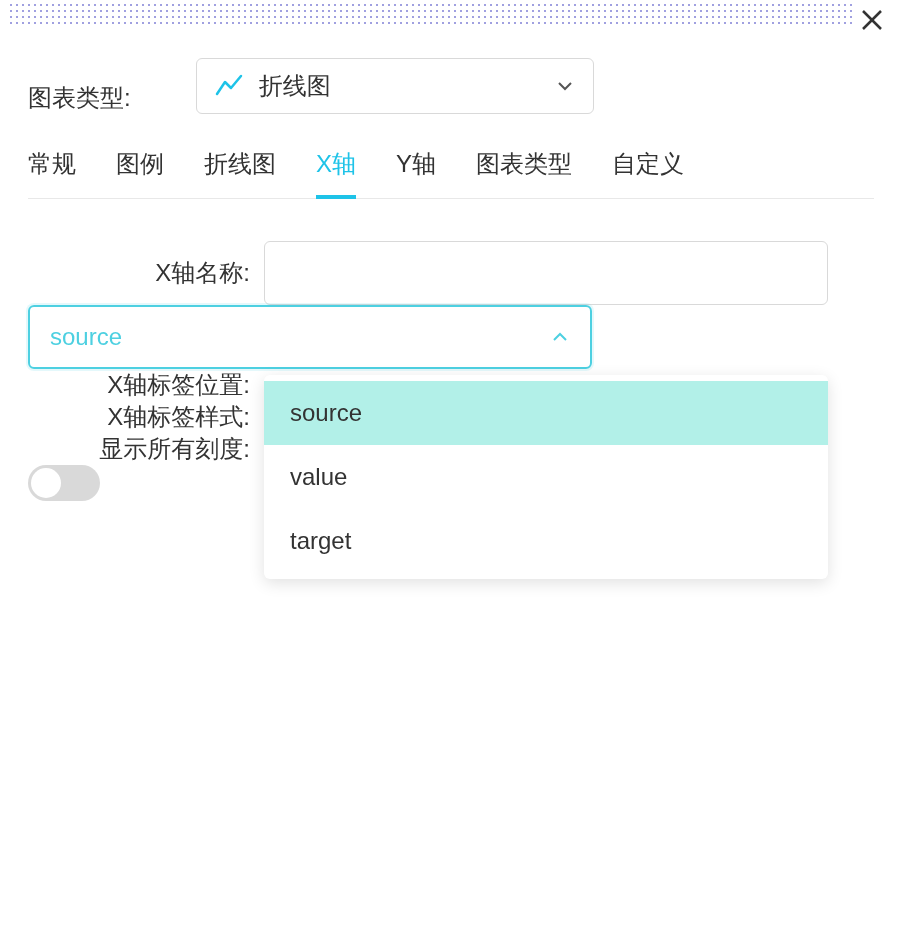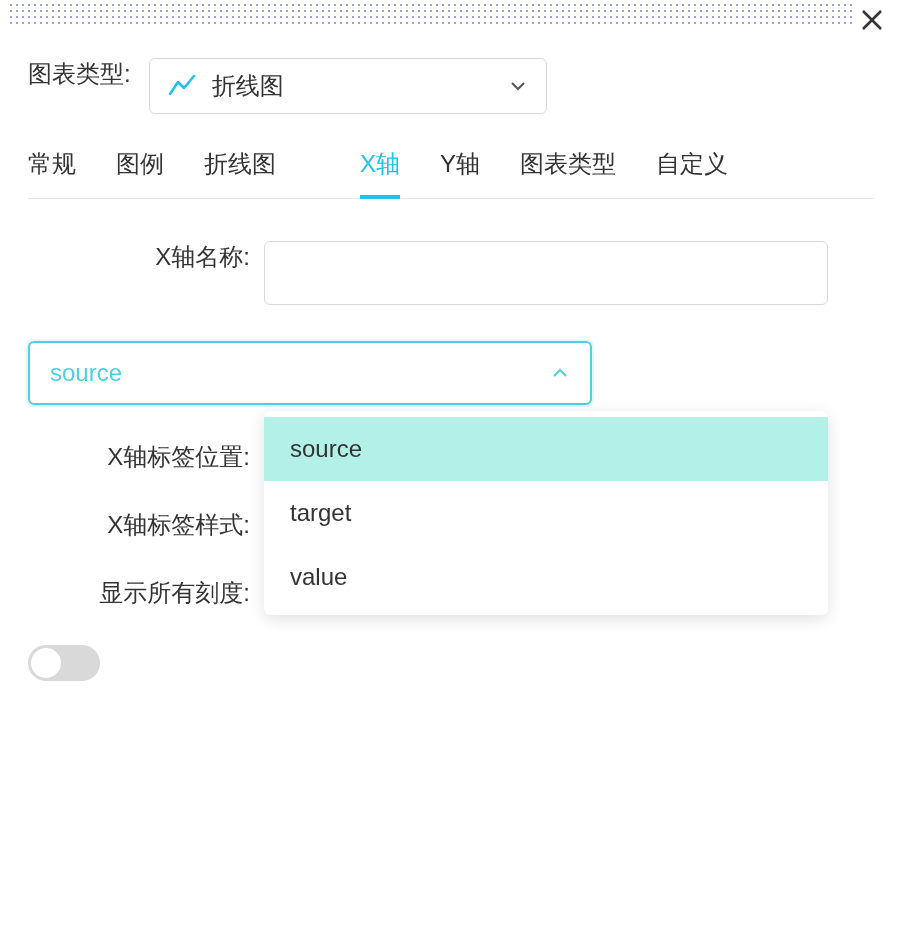--- a/index.html
+++ b/index.html
@@ -32,22 +32,23 @@
     cursor: pointer;
     font-size: 28px;
     color: #333;
     background: #fff;
   }
   .panel {
     padding: 30px 28px 0 28px;
   }
   .top-row {
     display: flex;
-    align-items: flex-start;
+    align-items: flex-end;
     margin-bottom: 34px;
+    gap: 47px;
   }
   .top-label {
     font-size: 24px;
     color: #333;
     margin-right: 18px;
   }
   .chart-type-select {
     display: flex;
     align-items: center;
     border: 1px solid #d9d9d9;
@@ -89,34 +90,33 @@
   }
   .tab {
     font-size: 24px;
     color: #333;
     padding-bottom: 18px;
     cursor: pointer;
     position: relative;
   }
   .tab.active {
     color: #1ec3e8;
-    margin-left: 44px;
   }
   .tab.active::after {
     content: "";
     position: absolute;
     bottom: -1px;
     left: 0;
     right: 0;
     height: 4px;
     background: #1ec3e8;
   }
   .form-row {
     display: flex;
-    margin-bottom: 36px;
+    align-items: center;
     position: relative;
   }
   .form-label {
     font-size: 24px;
     color: #333;
     width: 236px;
     text-align: right;
     padding-right: 14px;
     flex-shrink: 0;
   }
@@ -240,22 +240,22 @@
       <span>source</span>
       <span class="chevron">
         <svg width="18" height="18" viewBox="0 0 18 18">
           <polyline points="3,12 9,6 15,12" fill="none" stroke="#4dd0e1" stroke-width="2"></polyline>
         </svg>
       </span>
     </div>
 
     <div class="dropdown">
       <div class="dropdown-item selected">source</div>
+      <div class="dropdown-item">value</div>
       <div class="dropdown-item">target</div>
-      <div class="dropdown-item">value</div>
     </div>
   </div>
 
   <div class="form-row">
     <div class="form-label">X轴标签位置:</div>
   </div>
 
   <div class="form-row">
     <div class="form-label">X轴标签样式:</div>
   </div>

